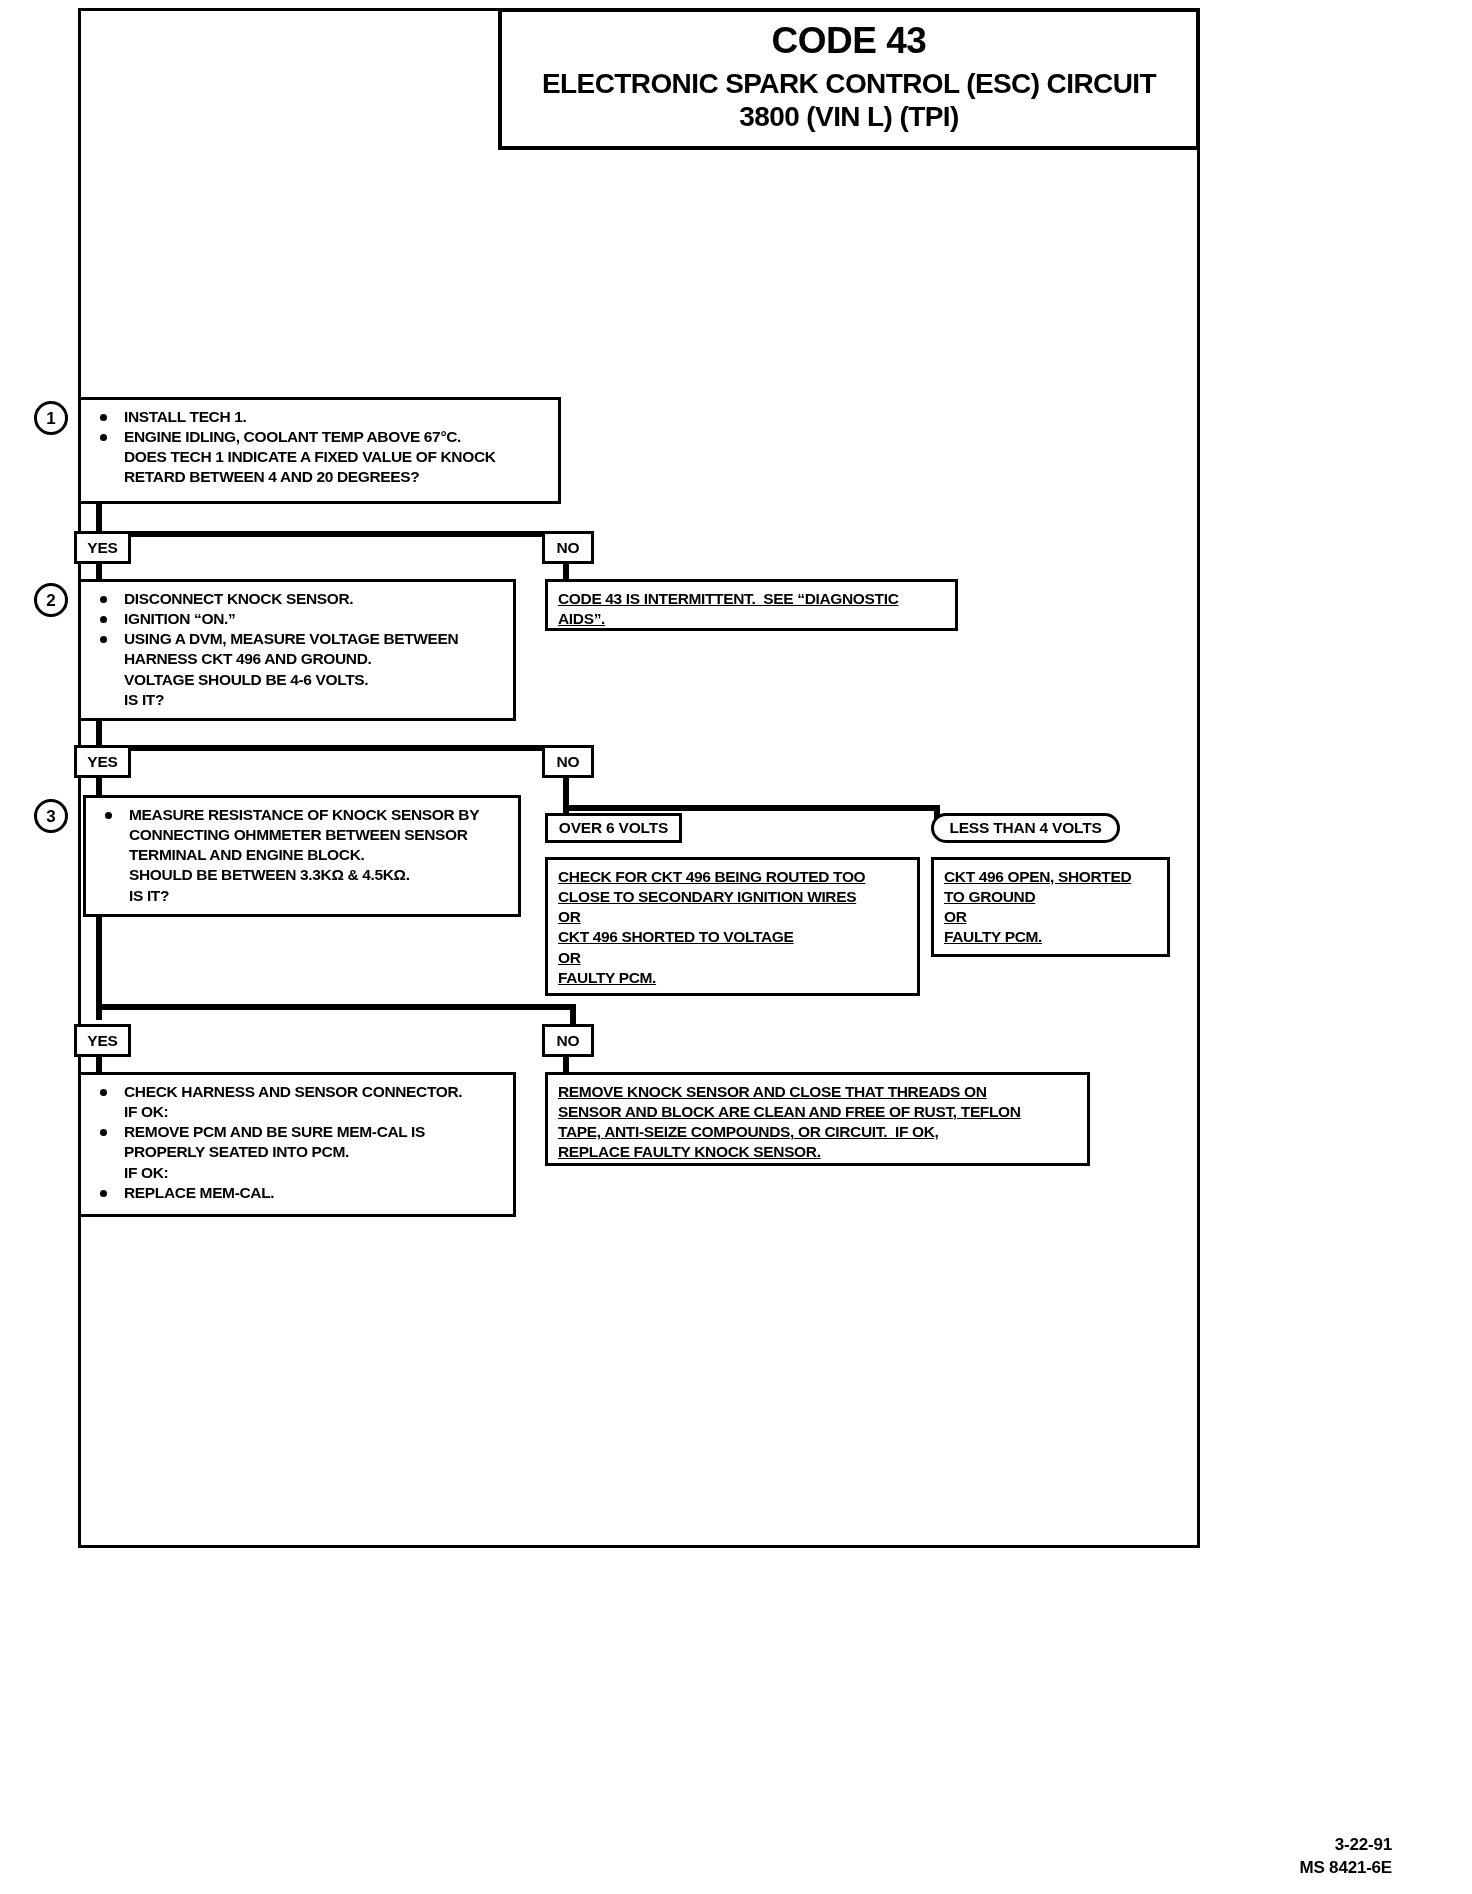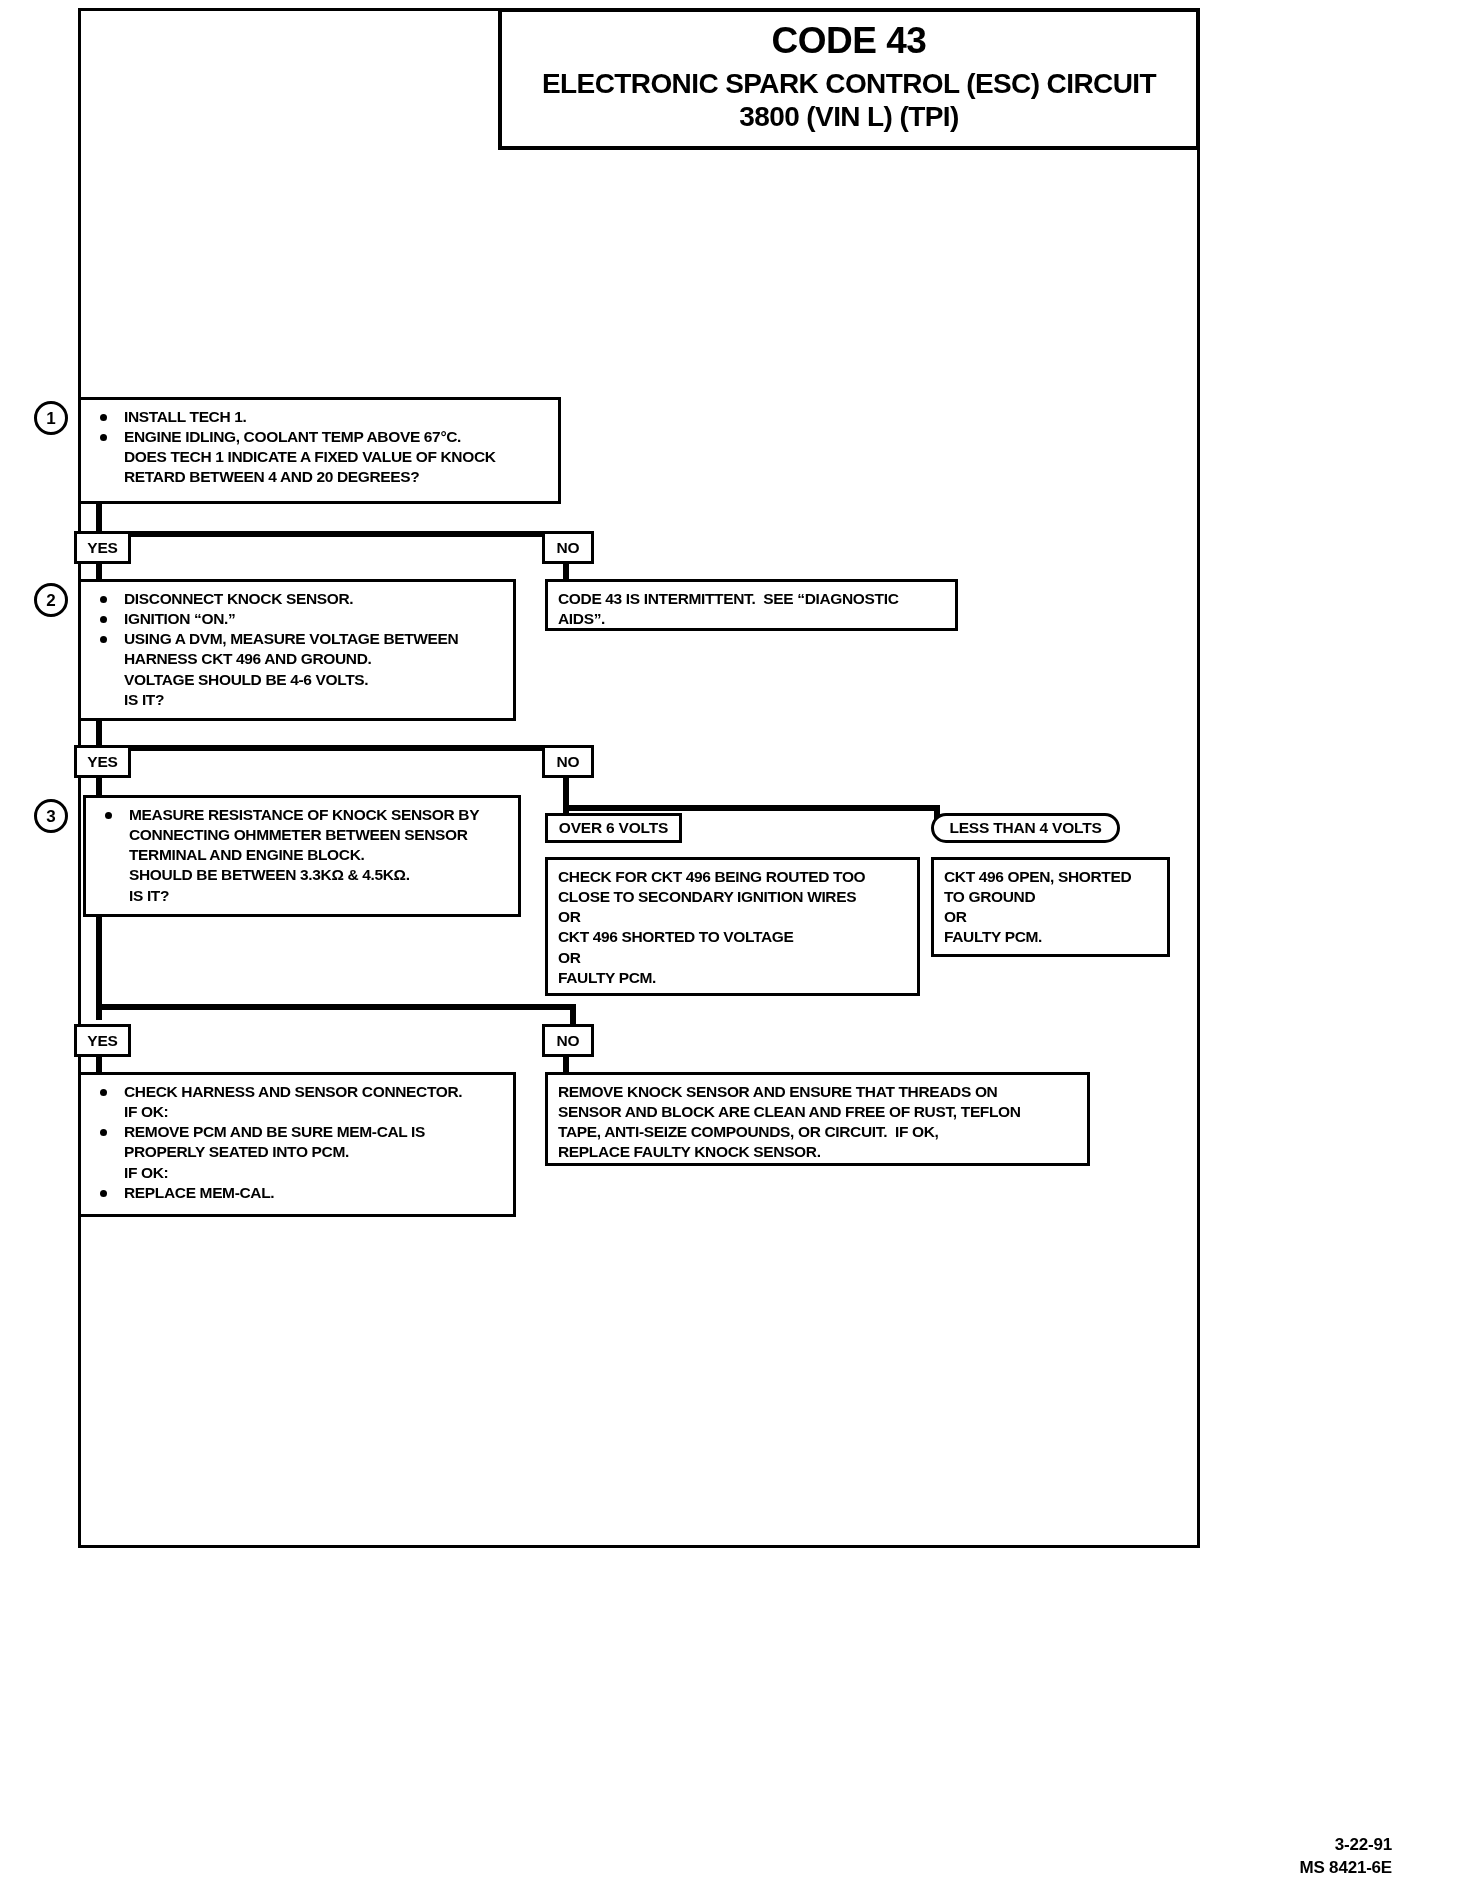--- a/index.html
+++ b/index.html
@@ -95,20 +95,21 @@
     position: absolute;
     left: 9px;
     top: 7px;
     width: 7px;
     height: 7px;
     background: #000;
     border-radius: 50%;
   }
   .plain-lines div {
     white-space: pre;
+    text-decoration: underline;
   }
 
   
   .step-circle {
     position: absolute;
     width: 34px;
     height: 34px;
     border: 3px solid #000;
     border-radius: 50%;
     box-sizing: border-box;
@@ -287,21 +288,21 @@
           <li class="bulleted">REMOVE PCM AND BE SURE MEM-CAL IS</li>
           <li>PROPERLY SEATED INTO PCM.</li>
           <li>IF OK:</li>
           <li class="bulleted">REPLACE MEM-CAL.</li>
         </ul>
     </div>
   </div>
 
   <div class="box" style="left:545px; top:1072px; width:545px; height:94px;">
     <div class="box-inner plain-lines">
-        <div>REMOVE KNOCK SENSOR AND ENSURE THAT THREADS ON</div>
+        <div>REMOVE KNOCK SENSOR AND CLOSE THAT THREADS ON</div>
         <div>SENSOR AND BLOCK ARE CLEAN AND FREE OF RUST, TEFLON</div>
         <div>TAPE, ANTI-SEIZE COMPOUNDS, OR CIRCUIT.  IF OK,</div>
         <div>REPLACE FAULTY KNOCK SENSOR.</div>
       </div>
   </div>
 
   <div class="footer">
     <div>3-22-91</div>
     <div>MS 8421-6E</div>
   </div>

